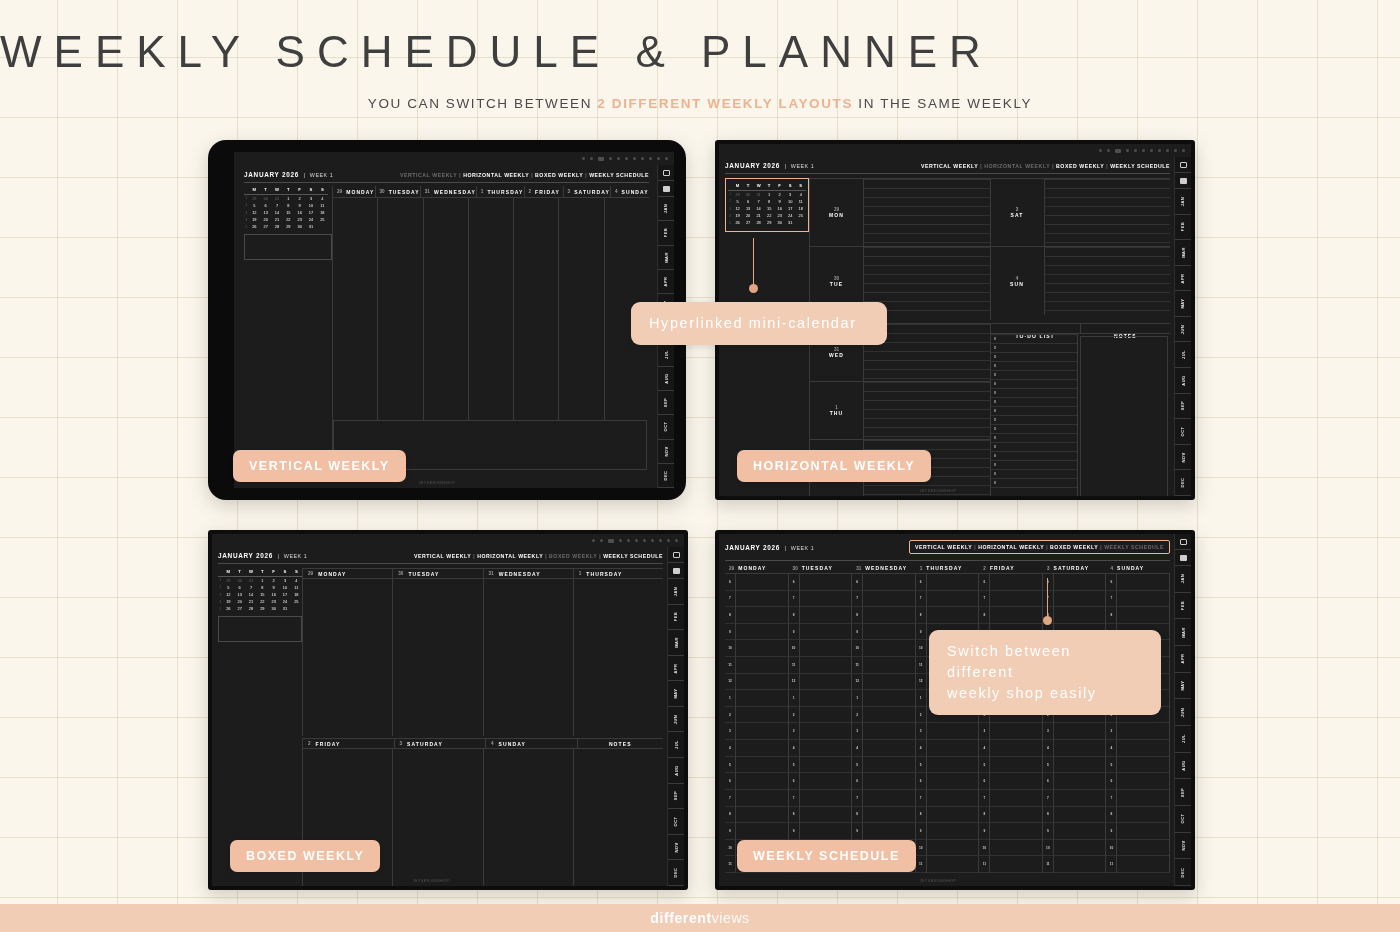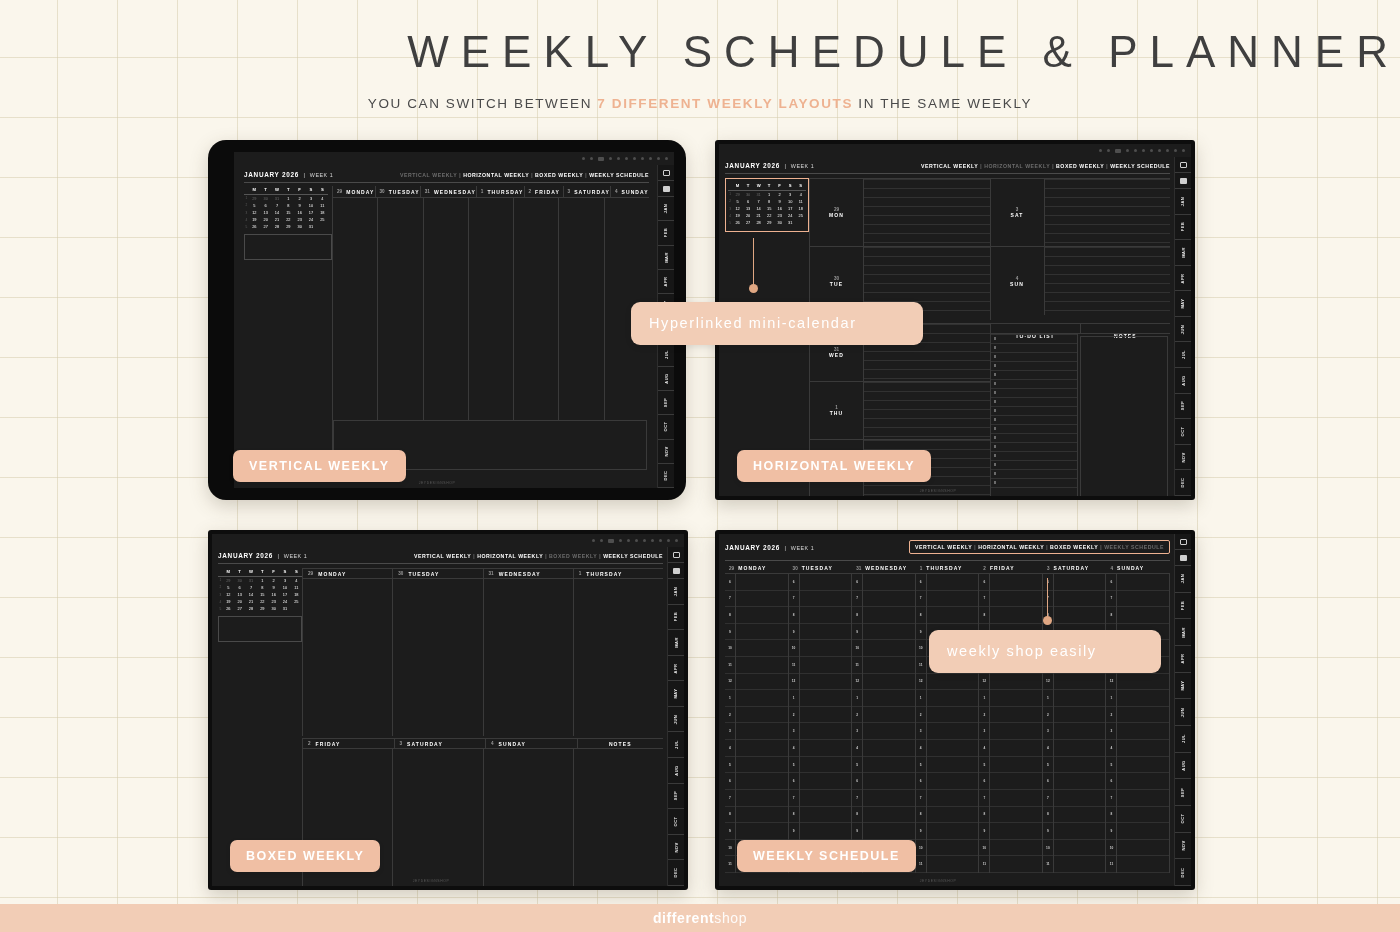--- a/index.html
+++ b/index.html
@@ -10,21 +10,21 @@
     background-image:
       linear-gradient(to right, rgba(214,205,175,.55) 1px, transparent 1px),
       linear-gradient(to bottom, rgba(214,205,175,.55) 1px, transparent 1px);
     background-size: 60px 60px;
     background-position: -3px -3px;
     position:relative; overflow:hidden;
   }
 
   
   .page-title{
-    text-align:right; font-size:44px; letter-spacing:12px;
+    text-align:left; font-size:44px; letter-spacing:12px;
     color:#3f3f3f; font-weight:400; padding-top:30px; line-height:1;
   }
   .page-sub{
     text-align:center; font-size:13.5px; letter-spacing:1.6px;
     color:#4a4a4a; margin-top:22px; font-weight:400;
   }
   .page-sub .hl{ color:#eeb291; font-weight:700; }
 
   
   .tablet{ position:absolute; }
@@ -125,21 +125,21 @@
             background:#f2cdb6; display:flex; align-items:center; justify-content:center; }
   .footbar span{ color:#ffffff; font-size:14px; letter-spacing:.6px; }
   .footbar b{ font-weight:700; }
   .footbar i{ font-style:normal; font-weight:300; opacity:.92;}
 </style>
 </head>
 <body>
 
 <h1 class="page-title">WEEKLY SCHEDULE &amp; PLANNER</h1>
 <div class="page-sub">
-  <span>YOU CAN SWITCH BETWEEN </span><span class="hl">7 DIFFERENT WEEKLY LAYOUTS</span><span> IN THE SAME WEEKLY</span>
+  <span>YOU CAN SWITCH BETWEEN </span><span class="hl">2 DIFFERENT WEEKLY LAYOUTS</span><span> IN THE SAME WEEKLY</span>
 </div>
 
 <div class="tablet" id="dev1">
   <div class="bezel"></div>
   <div class="screen">
     <div class="appbar">
       <i></i>
         <i></i>
       <i class="sq"></i>
       <i></i>
@@ -568,21 +568,21 @@
             </div>
           </div>
         </div>
       </div>
       <div class="credit">JEYDESIGNSHOP</div>
     </div>
   </div>
 </div>
 <div class="leader" style="left:753px; top:238px; height:52px;"></div>
 <div class="leaddot" style="left:749px; top:284px;"></div>
-<div class="tip" style="left:631px; top:302px; width:292px;">Hyperlinked mini-calendar</div>
+<div class="tip" style="left:631px; top:302px; width:256px;">Hyperlinked mini-calendar</div>
 <div class="badge" style="left:737px; top:450px;">HORIZONTAL WEEKLY</div>
 
 <div class="tablet" id="dev3">
   <div class="bezel"></div>
   <div class="screen">
     <div class="appbar">
       <i></i>
         <i></i>
       <i class="sq"></i>
       <i></i>
@@ -1174,19 +1174,20 @@
             </div>
           </div>
         </div>
       <div class="credit">JEYDESIGNSHOP</div>
     </div>
   </div>
 </div>
 <div class="leader" style="left:1047px; top:578px; height:44px;"></div>
 <div class="leaddot" style="left:1043px; top:616px;"></div>
 <div class="tip" style="left:929px; top:630px; width:232px;">
+  <div>Switch between different</div>
   <div>weekly shop easily</div>
 </div>
 <div class="badge" style="left:737px; top:840px;">WEEKLY SCHEDULE</div>
 
 <div class="footbar">
-  <span><b>different</b><i>shop</i></span>
+  <span><b>different</b><i>views</i></span>
 </div>
 
 </body></html>

